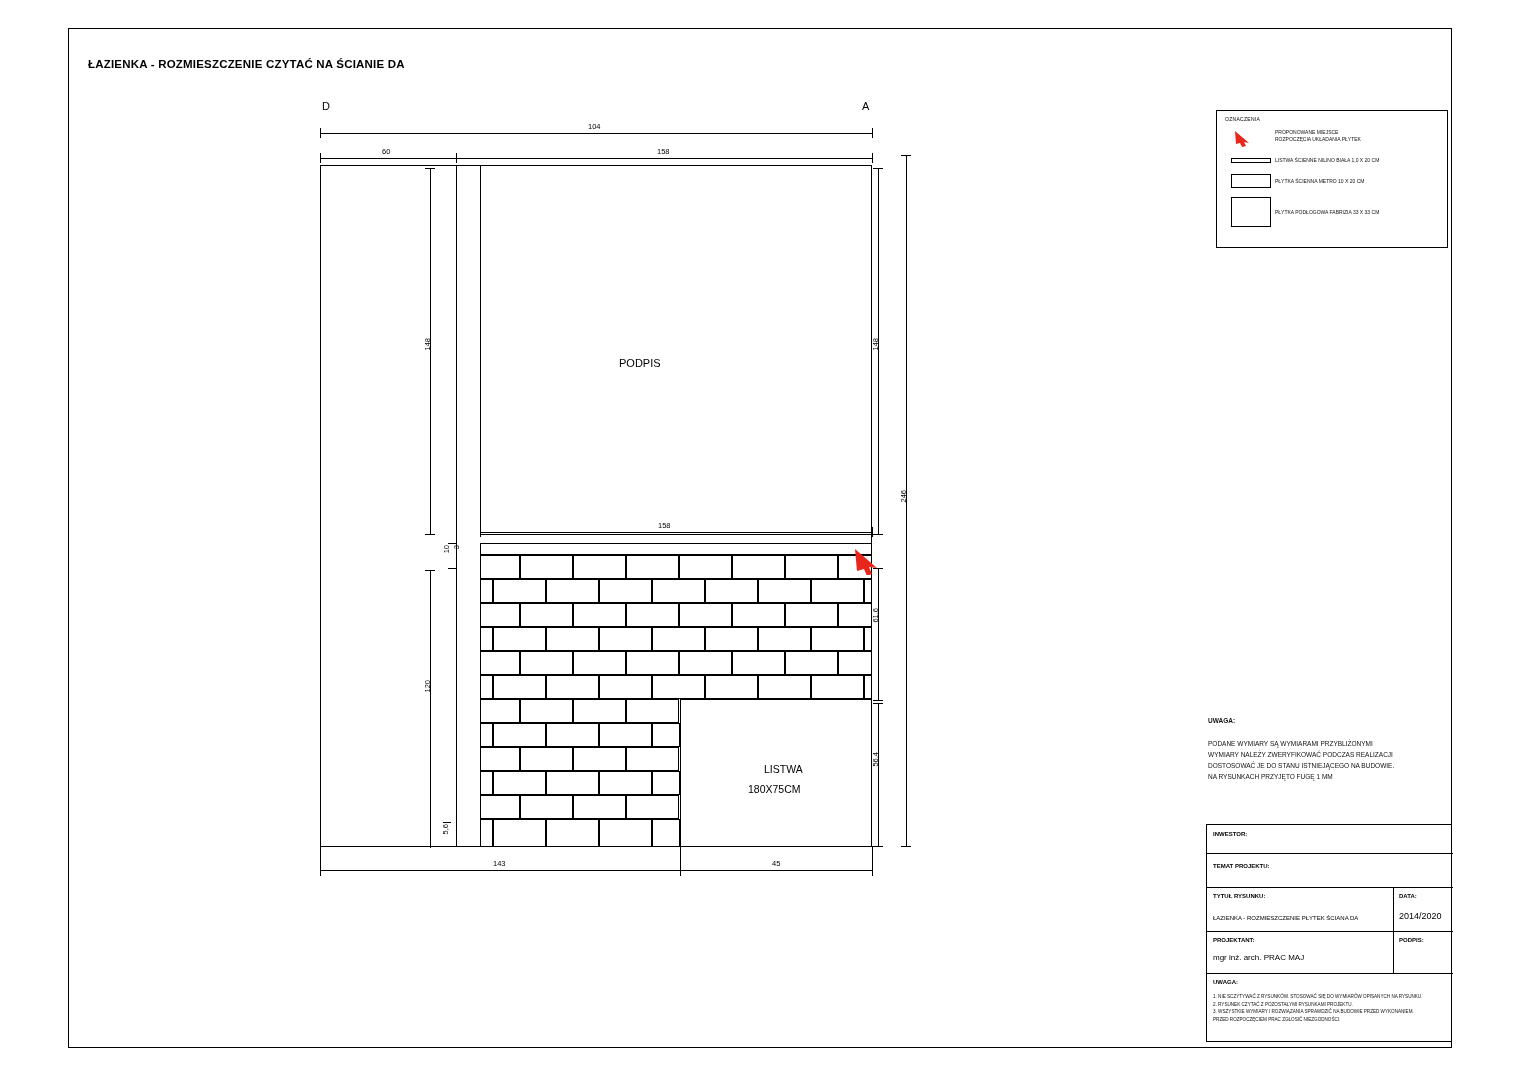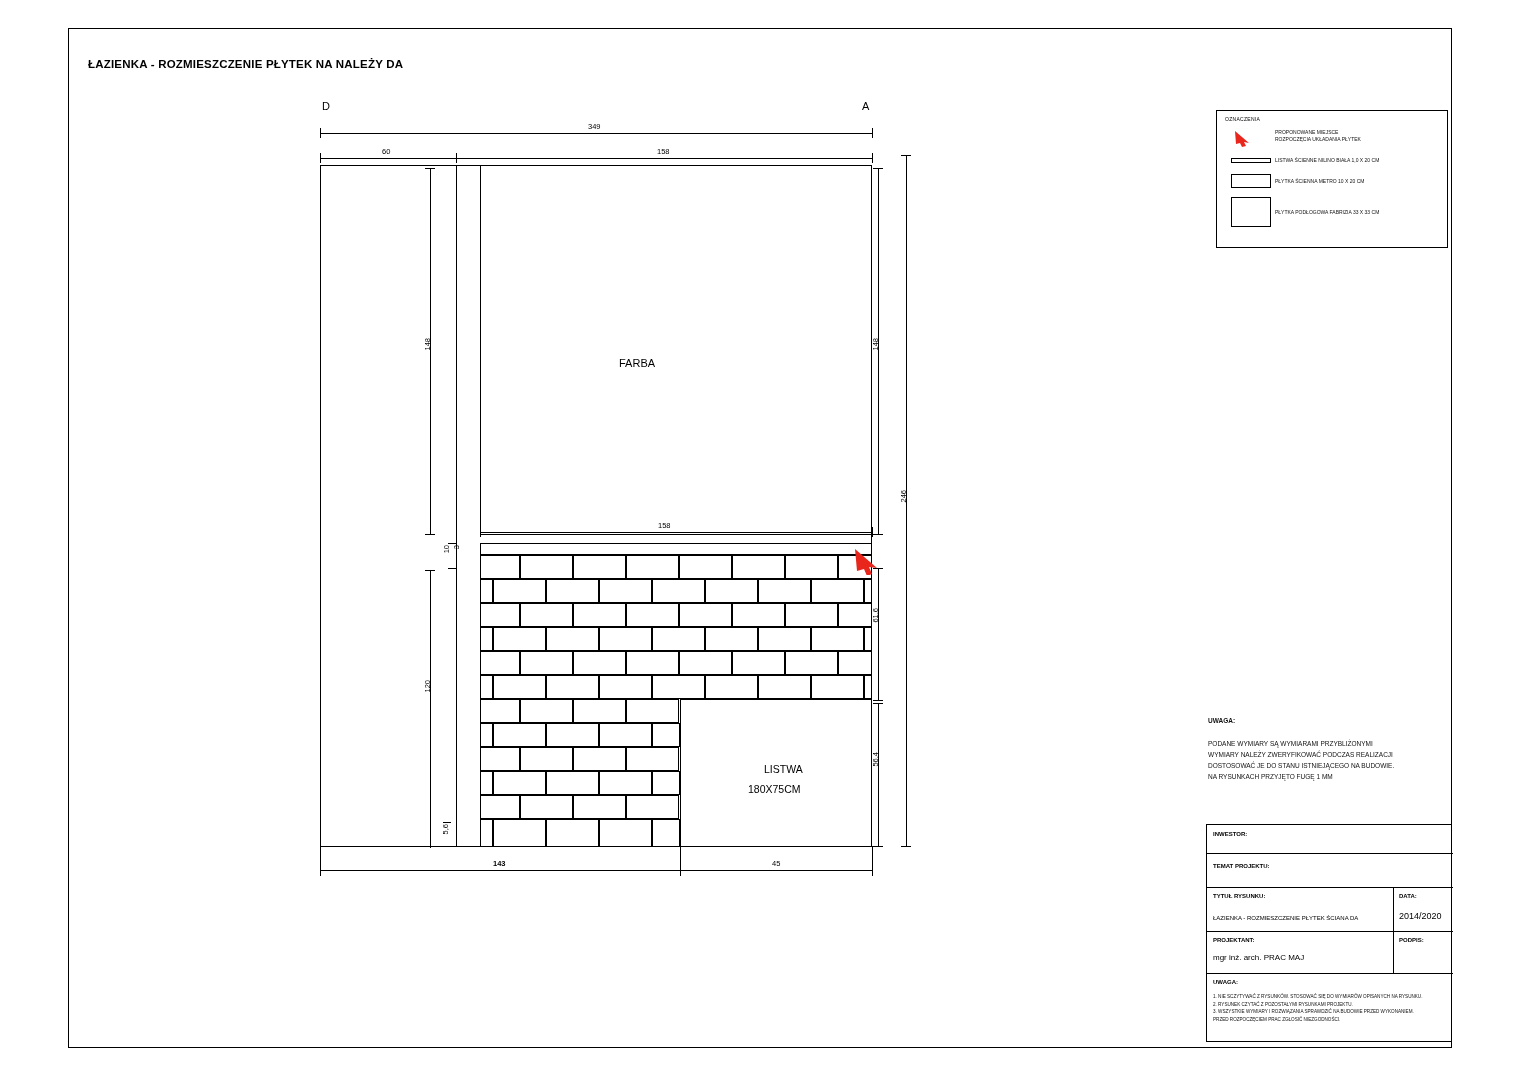--- a/index.html
+++ b/index.html
@@ -24,43 +24,43 @@
   .tbtxt{position:absolute;font-size:6px;}
   .tbtxt.b{font-weight:bold;}
   .tbval{position:absolute;font-size:9px;}
   .notes{position:absolute;font-size:4.6px;line-height:7.5px;color:#111;}
 </style>
 </head>
 <body>
 
 <div class="sheet"></div>
 
-<div class="title">ŁAZIENKA - ROZMIESZCZENIE  PŁYTEK NA NALEŻY DA</div>
+<div class="title">ŁAZIENKA - ROZMIESZCZENIE  CZYTAĆ NA ŚCIANIE DA</div>
 
 <div class="lbl" style="left:322px;top:100px;">D</div>
 <div class="lbl" style="left:862px;top:100px;">A</div>
 
 <div class="ln hln" style="left:320px;top:133px;width:552px;"></div>
 <div class="ln vln" style="left:320px;top:128px;height:10px;"></div>
 <div class="ln vln" style="left:872px;top:128px;height:10px;"></div>
-<div class="dimtxt" style="left:588px;top:122px;">349</div>
+<div class="dimtxt" style="left:588px;top:122px;">104</div>
 
 <div class="ln hln" style="left:320px;top:158px;width:552px;"></div>
 <div class="ln vln" style="left:320px;top:153px;height:10px;"></div>
 <div class="ln vln" style="left:456px;top:153px;height:10px;"></div>
 <div class="ln vln" style="left:872px;top:153px;height:10px;"></div>
 <div class="dimtxt" style="left:382px;top:147px;">60</div>
 <div class="dimtxt" style="left:657px;top:147px;">158</div>
 
 <div class="box" style="left:320px;top:165px;width:552px;height:682px;"></div>
 
 <div class="ln vln" style="left:456px;top:165px;height:682px;"></div>
 
 <div class="box" style="left:480px;top:165px;width:392px;height:370px;"></div>
-<div class="farba" style="left:619px;top:357px;">FARBA</div>
+<div class="farba" style="left:619px;top:357px;">PODPIS</div>
 
 <div class="ln vln" style="left:430px;top:168px;height:367px;"></div>
 <div class="ln hln" style="left:425px;top:168px;width:10px;"></div>
 <div class="ln hln" style="left:425px;top:534px;width:10px;"></div>
 <div class="dimtxt vtxt" style="left:423px;top:338px;">148</div>
 
 <div class="ln vln" style="left:878px;top:168px;height:367px;"></div>
 <div class="ln hln" style="left:873px;top:168px;width:10px;"></div>
 <div class="ln hln" style="left:873px;top:534px;width:10px;"></div>
 <div class="dimtxt vtxt" style="left:871px;top:338px;">148</div>
@@ -196,21 +196,21 @@
 <div style="position:absolute;left:748px;top:783px;font-size:10.5px;">180X75CM</div>
 
 <svg style="position:absolute;left:851px;top:545px;" width="34" height="30">
   <polygon points="4,4 26,23 18,22 21,29 16,31 13,24 6,26" fill="#e8261c"></polygon>
 </svg>
 
 <div class="ln hln" style="left:320px;top:870px;width:552px;"></div>
 <div class="ln vln" style="left:320px;top:846px;height:30px;"></div>
 <div class="ln vln" style="left:680px;top:846px;height:30px;"></div>
 <div class="ln vln" style="left:872px;top:846px;height:30px;"></div>
-<div class="dimtxt" style="left:493px;top:859px;font-weight:bold;">143</div>
+<div class="dimtxt" style="left:493px;top:859px;">143</div>
 <div class="dimtxt" style="left:772px;top:859px;">45</div>
 
 <div class="legend">
   <div class="hdr">OZNACZENIA</div>
 
   <svg style="position:absolute;left:16px;top:18px;" width="20" height="18">
     <polygon points="2,2 16,14 11,13 13,17 9,18 7,14 3,15" fill="#e8261c"></polygon>
   </svg>
   <div class="row" style="left:58px;top:18px;">PROPONOWANE MIEJSCE</div>
   <div class="row" style="left:58px;top:25px;">ROZPOCZĘCIA UKŁADANIA PŁYTEK</div>

